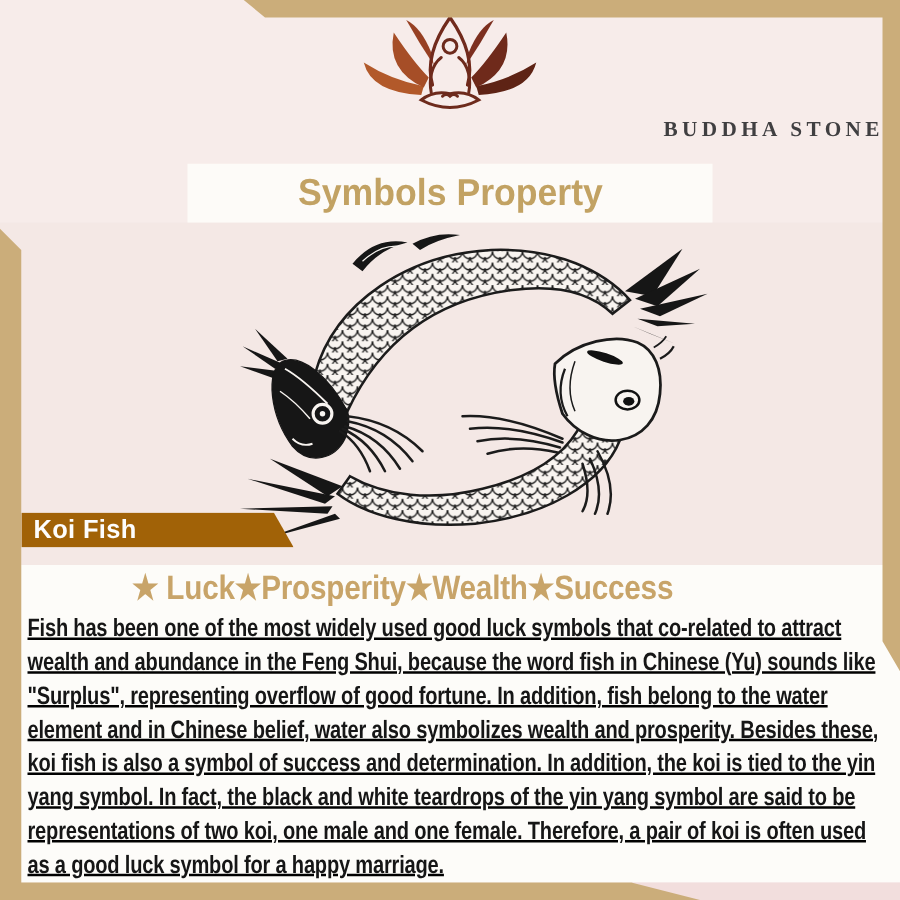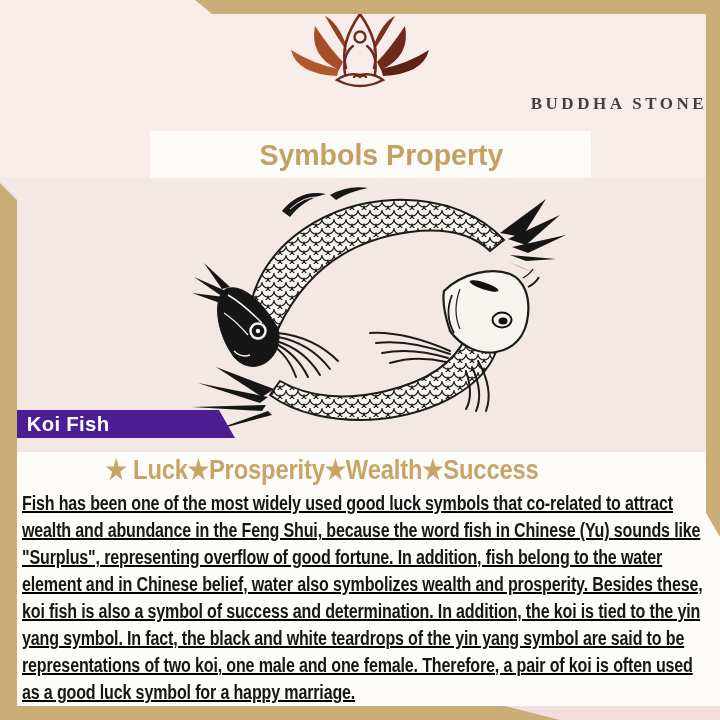--- a/index.html
+++ b/index.html
@@ -20,31 +20,31 @@
   
   .logo-wrap{left:285px;top:12px;width:150px;height:82px;}
   .brand-name{
     left:0;top:94px;width:720px;text-align:right;
     font-family:"Liberation Serif", serif;
     font-size:17px;font-weight:600;letter-spacing:3.5px;color:#403f41;
   }
   
   .title-banner{
     left:150px;top:131px;width:420px;height:47px;background:#fdfbf8;
-    display:flex;align-items:center;justify-content:center;padding-left:21px;
+    display:flex;align-items:center;justify-content:center;
   }
   .title-text{
     font-size:30px;font-weight:bold;color:#c2a263;
     transform:scaleX(.95);white-space:nowrap;
   }
   
   .fish-wrap{left:178px;top:183px;width:390px;height:248px;}
   
   .koi-banner{
-    left:17px;top:410px;width:218px;height:28px;background:#4c1d95;
+    left:17px;top:410px;width:218px;height:28px;background:#a16207;
     clip-path:polygon(0 0, calc(100% - 16px) 0, 100% 100%, 0 100%);
     display:flex;align-items:center;
   }
   .koi-banner-text{
     font-size:21px;font-weight:bold;color:#fdfdfd;padding-left:10px;
     letter-spacing:.3px;transform:scaleX(.97);transform-origin:0 50%;white-space:nowrap;
   }
   
   .tagline{left:0;top:454px;width:644px;text-align:center;}
   .tagline-inner{

